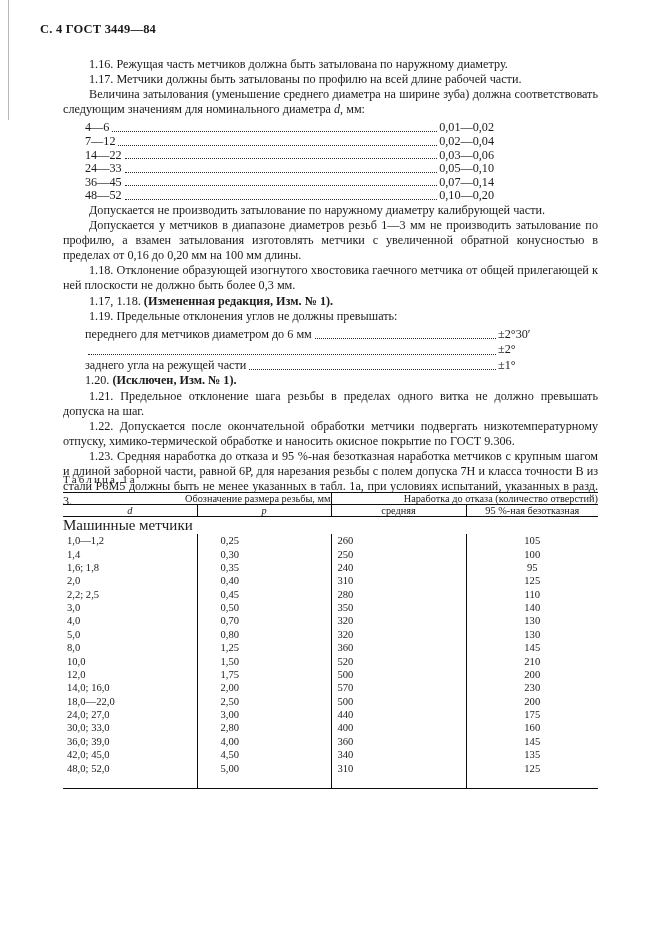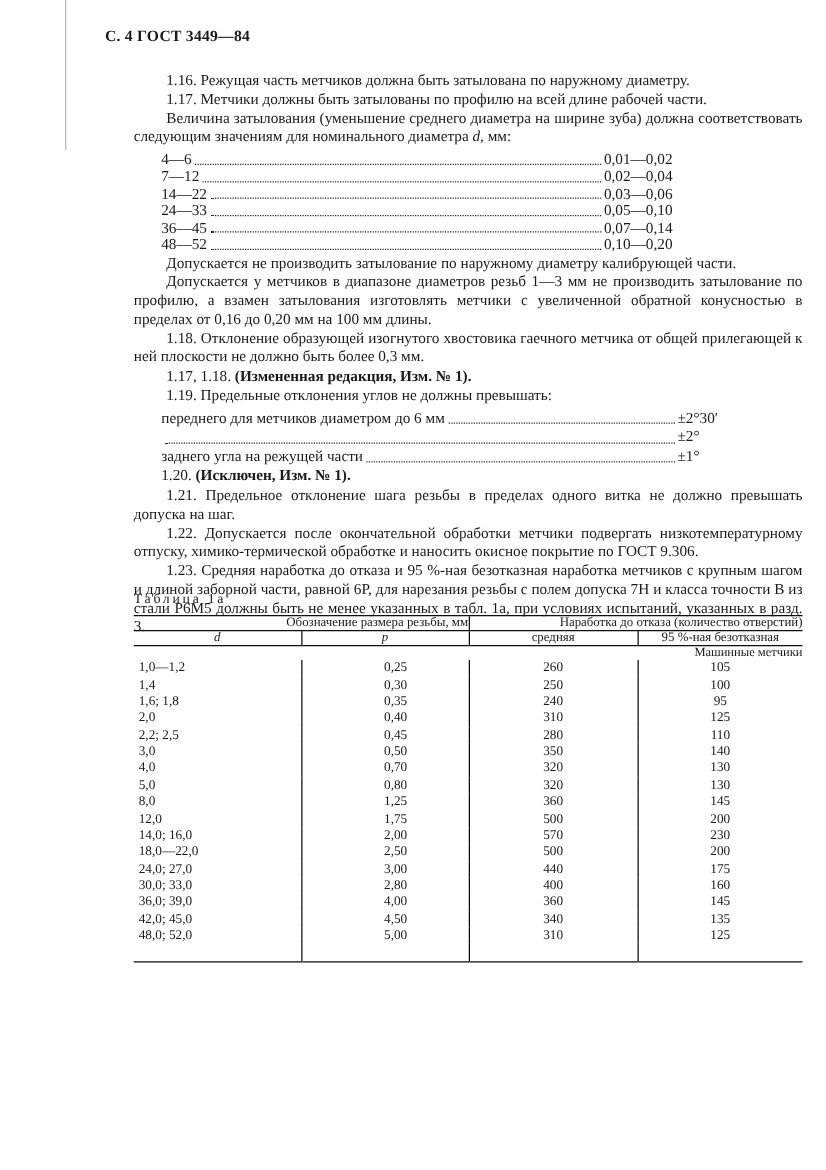--- a/index.html
+++ b/index.html
@@ -4,21 +4,21 @@
 <style>
   html, body { margin:0; padding:0; }
   body {
     width:661px; height:936px;
     background:#ffffff;
     font-family:"Liberation Serif", serif;
     color:#1a1a1a;
     position:relative;
     overflow:hidden;
   }
-  .page { position:absolute; inset:0;margin-left:44px; }
+  .page { position:absolute; inset:0; }
 
   
   .edge-line {
     position:absolute; left:8px; top:0px; width:1px; height:120px;
     background:#b8b8b8;
   }
 
   .header {
     position:absolute; left:40px; top:22px;
     font-size:12.5px; font-weight:bold; letter-spacing:0.2px;
@@ -73,27 +73,27 @@
   .hdr1 td {
     border-bottom:1.6px solid #0d0d0d;
     text-align:right; padding:8px 4px 8px 4px; font-size:10.3px;
   }
   .hdr2 td {
     border-bottom:1.6px solid #0d0d0d;
     text-align:center; padding:8px 4px 8px 4px; font-size:10.3px;
   }
   .vdiv { border-left:1px solid #0d0d0d; }
   .grp-row td {
-    text-align:right; font-weight:bold; font-size:10px;
+    text-align:left; font-weight:bold; font-size:15px;
     padding:5px 0 6px 0;
   }
   tbody.data td { padding:0.4px 6px; font-size:10.6px; height:12.6px; }
   tbody.data td.c-d   { text-align:left;   padding-left:4px; }
-  tbody.data td.c-p   { text-align:center;padding-left:23px; }
-  tbody.data td.c-avg { text-align:center; }
+  tbody.data td.c-p   { text-align:left;padding-left:23px; }
+  tbody.data td.c-avg { }
   tbody.data td.c-95  { text-align:center; }
   .rule-bot td { border-bottom:1.6px solid #0d0d0d; height:10px; }
 </style>
 </head>
 <body>
 
 <div class="page">
 
   <div class="edge-line"></div>
 
@@ -243,20 +243,26 @@
           <td class="c-avg vdiv">320</td>
           <td class="c-95 vdiv">130</td>
         </tr>
       <tr>
           <td class="c-d">8,0</td>
           <td class="c-p vdiv">1,25</td>
           <td class="c-avg vdiv">360</td>
           <td class="c-95 vdiv">145</td>
         </tr>
       <tr>
+          <td class="c-d">10,0</td>
+          <td class="c-p vdiv">1,50</td>
+          <td class="c-avg vdiv">520</td>
+          <td class="c-95 vdiv">210</td>
+        </tr>
+      <tr>
           <td class="c-d">12,0</td>
           <td class="c-p vdiv">1,75</td>
           <td class="c-avg vdiv">500</td>
           <td class="c-95 vdiv">200</td>
         </tr>
       <tr>
           <td class="c-d">14,0; 16,0</td>
           <td class="c-p vdiv">2,00</td>
           <td class="c-avg vdiv">570</td>
           <td class="c-95 vdiv">230</td>

